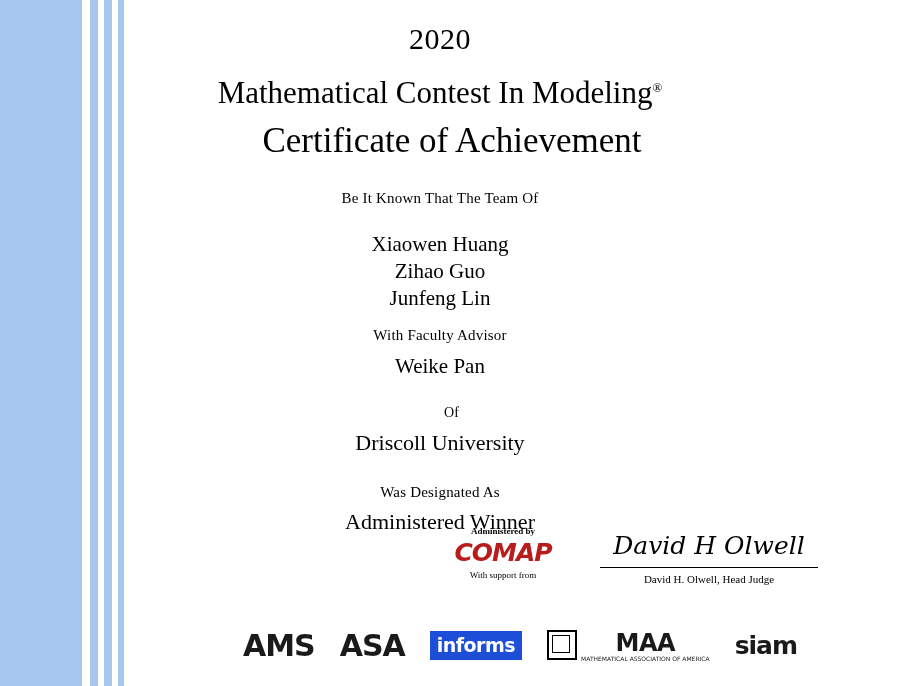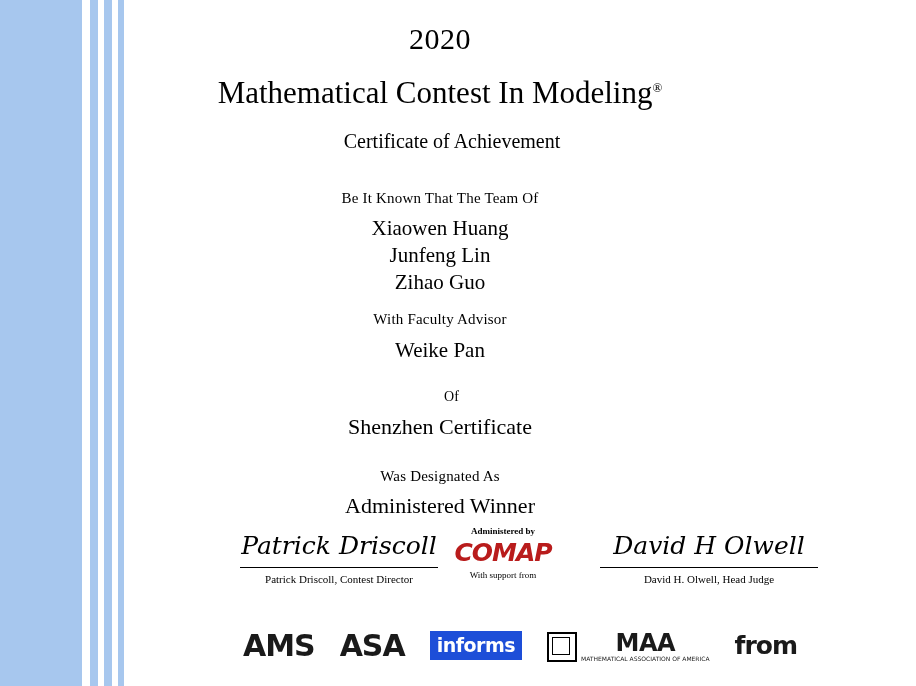--- a/index.html
+++ b/index.html
@@ -59,37 +59,37 @@
     margin-top: 10px;
     font-size: 31px;
     line-height: 40px;
   }
   .contest-title .reg {
     font-size: 13px;
     vertical-align: super;
   }
   .cert-title {
     margin-top: 8px;
-    font-size: 20px;
+    font-size: 35px;
     line-height: 40px;
     padding-left: 24px;
   }
 
   .small-label {
     font-size: 15px;
     line-height: 22px;
     margin-top: 26px;
     letter-spacing: 0.2px;
   }
   .name-line {
     font-size: 21px;
     line-height: 27px;
   }
   .names {
-    margin-top: 6px;
+    margin-top: 22px;
   }
   .advisor-label { margin-top: 12px; }
   .advisor-name {
     font-size: 21px;
     line-height: 28px;
     margin-top: 6px;
   }
   .of-label { margin-top: 22px; font-size: 14px; padding-left: 23px; }
   .school {
     font-size: 22px;
@@ -178,21 +178,21 @@
   .sp-asa  { font-size: 30px; letter-spacing: -1px; }
   .sp-informs {
     font-size: 19px;
     color: #ffffff;
     background: #1d4ed8;
     padding: 3px 7px 4px 7px;
     letter-spacing: -0.5px;
   }
   .sp-maa-wrap {
     display: flex;
-    align-items: flex-end;
+    align-items: center;
     gap: 4px;
   }
   .maa-cube {
     width: 26px;
     height: 26px;
     border: 2px solid #000;
     transform: rotate(0deg);
     position: relative;
   }
   .maa-cube:before {
@@ -230,40 +230,35 @@
     <div class="year">2020</div>
 
     <div class="contest-title"><span>Mathematical Contest In Modeling</span><span class="reg">®</span></div>
 
     <div class="cert-title">Certificate of Achievement</div>
 
     <div class="small-label">Be It Known That The Team Of</div>
 
     <div class="names">
       <div class="name-line">Xiaowen Huang</div>
+      <div class="name-line">Zihao Guo</div>
       <div class="name-line">Junfeng Lin</div>
-      <div class="name-line">Zihao Guo</div>
     </div>
 
     <div class="small-label advisor-label">With Faculty Advisor</div>
     <div class="advisor-name">Weike Pan</div>
 
     <div class="small-label of-label">Of</div>
-    <div class="school">Shenzhen Certificate</div>
+    <div class="school">Driscoll University</div>
 
     <div class="small-label designated-label">Was Designated As</div>
     <div class="award">Administered Winner</div>
 
     <div class="sig-row">
 
-      <div class="sig-block sig-left">
-        <div class="sig-script">Patrick Driscoll</div>
-        <div class="sig-rule"></div>
-        <div class="sig-caption">Patrick Driscoll, Contest Director</div>
-      </div>
 
       <div class="sig-block sig-mid">
         <div class="admin-label">Administered by</div>
         <div class="comap-logo">COMAP</div>
         <div class="support-label">With support from</div>
       </div>
 
       <div class="sig-block sig-right">
         <div class="sig-script">David H Olwell</div>
         <div class="sig-rule"></div>
@@ -276,17 +271,17 @@
       <div class="sp sp-ams">AMS</div>
       <div class="sp sp-asa">ASA</div>
       <div class="sp sp-informs">informs</div>
       <div class="sp-maa-wrap">
         <div class="maa-cube"></div>
         <div class="sp sp-maa">
           <span>MAA</span>
           <span class="sp-maa-sub">MATHEMATICAL ASSOCIATION OF AMERICA</span>
         </div>
       </div>
-      <div class="sp sp-siam">from</div>
+      <div class="sp sp-siam">siam</div>
     </div>
 
   </div>
 </div>
 
 </body></html>

